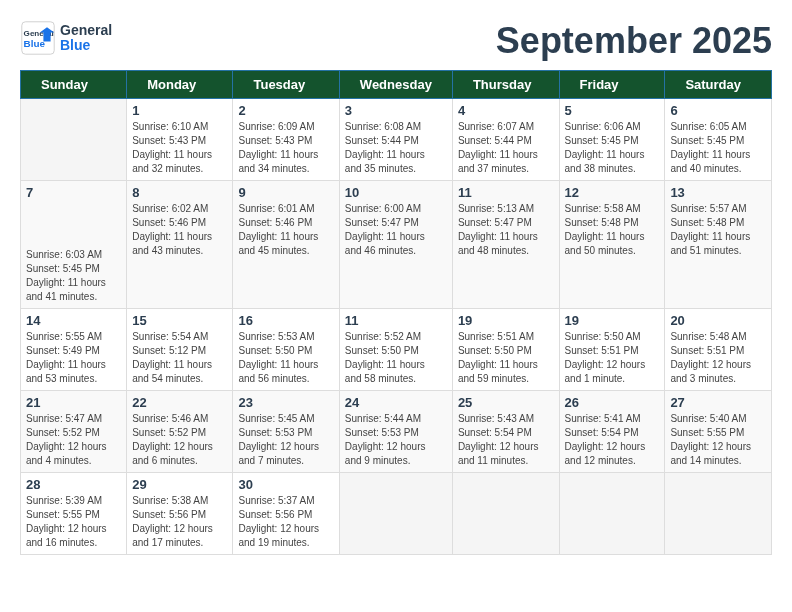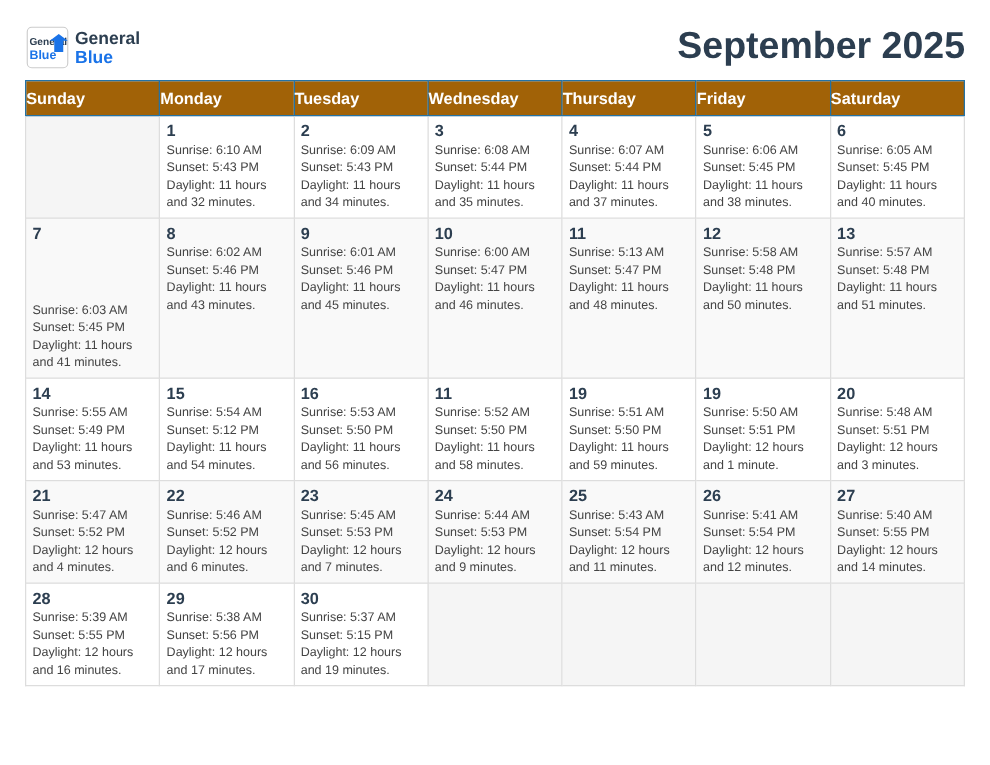--- a/index.html
+++ b/index.html
@@ -25,37 +25,37 @@
     }
     .logo-icon {
       width: 36px;
       height: 36px;
       margin-right: 4px;
     }
     .title-area {
       text-align: right;
     }
     .month-title {
-      font-size: 30px;
+      font-size: 36px;
       font-weight: bold;
       color: #2c3e50;
     }
     .location {
       font-size: 15px;
       color: #555;
     }
     .calendar {
       width: 100%;
       border-collapse: collapse;
       font-size: 11px;
     }
     .calendar th {
-      background-color: #a16207;
+      background-color: #14532d;
       color: #fff;
-      padding: 6px 0;
+      padding: 6px 20px;
       text-align: left;
       font-size: 13px;
       font-weight: bold;
       border: 1px solid #2472a4;
     }
     .calendar td {
       vertical-align: top;
       padding: 4px 5px;
       border: 1px solid #ddd;
       width: 107px;
@@ -324,21 +324,21 @@
         <td>
           <span class="day-number">29</span>
           <div class="day-info" style="white-space: pre-line;">Sunrise: 5:38 AM
 Sunset: 5:56 PM
 Daylight: 12 hours
 and 17 minutes.</div>
         </td>
         <td>
           <span class="day-number">30</span>
           <div class="day-info" style="white-space: pre-line;">Sunrise: 5:37 AM
-Sunset: 5:15 PM
+Sunset: 5:56 PM
 Daylight: 12 hours
 and 19 minutes.</div>
         </td>
         <td class="empty-cell"></td>
         <td class="empty-cell"></td>
         <td class="empty-cell"></td>
         <td class="empty-cell"></td>
       </tr>
     </tbody>
 </table>

